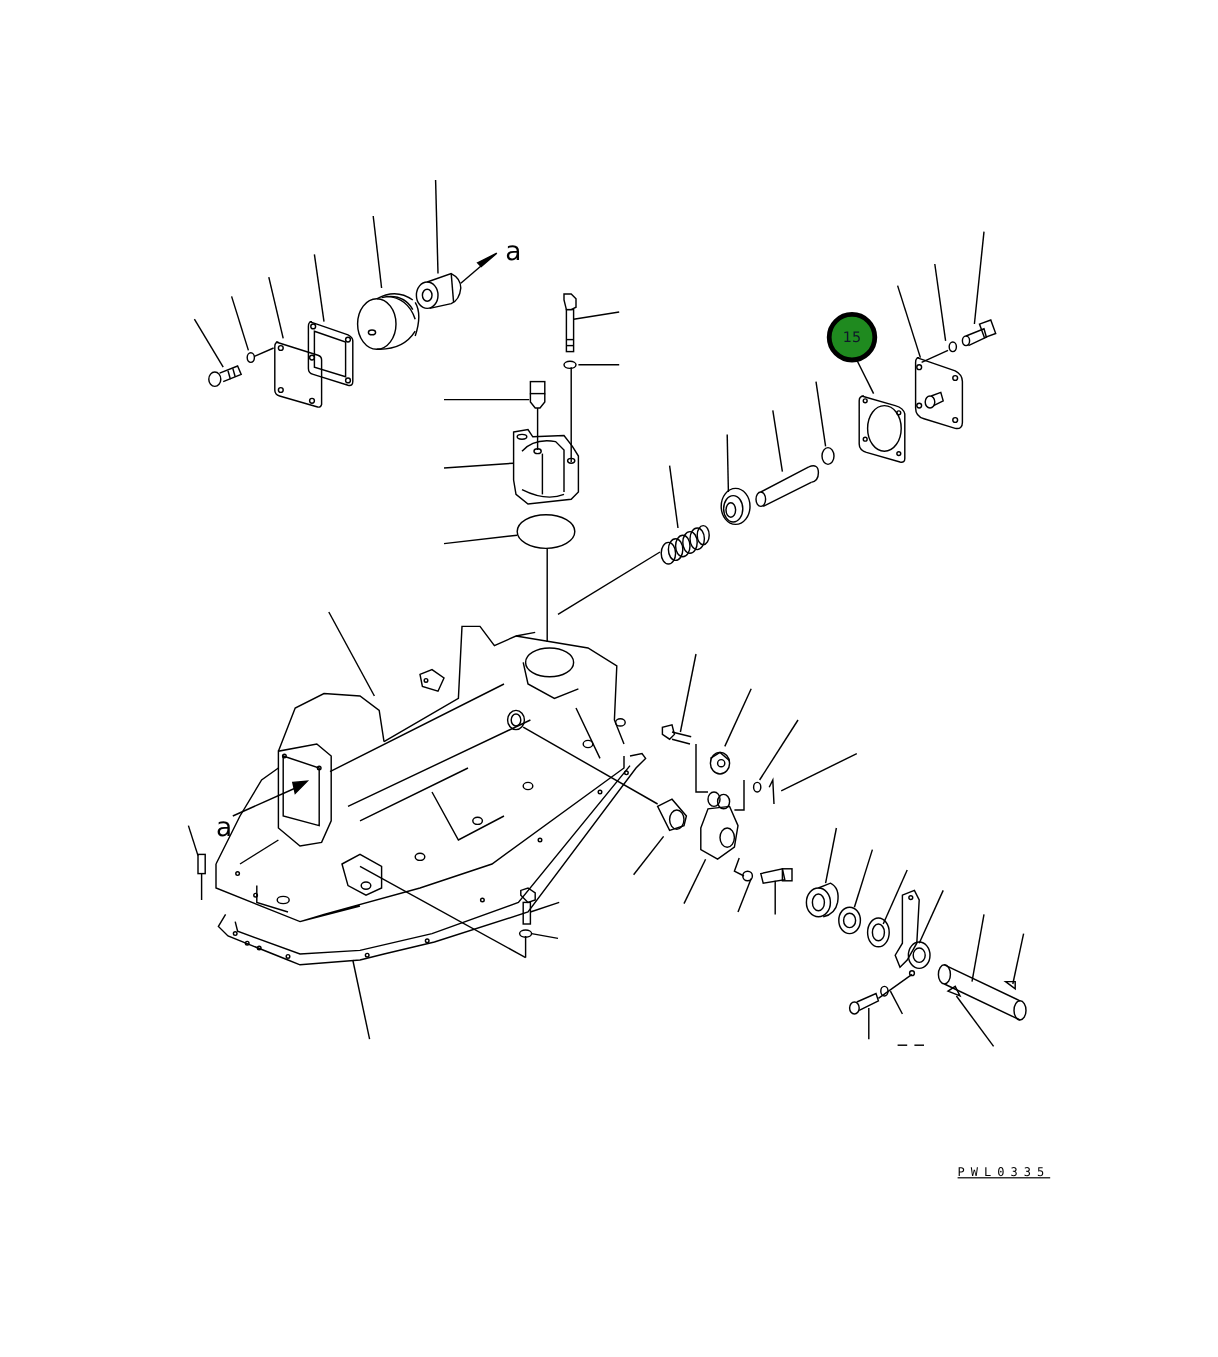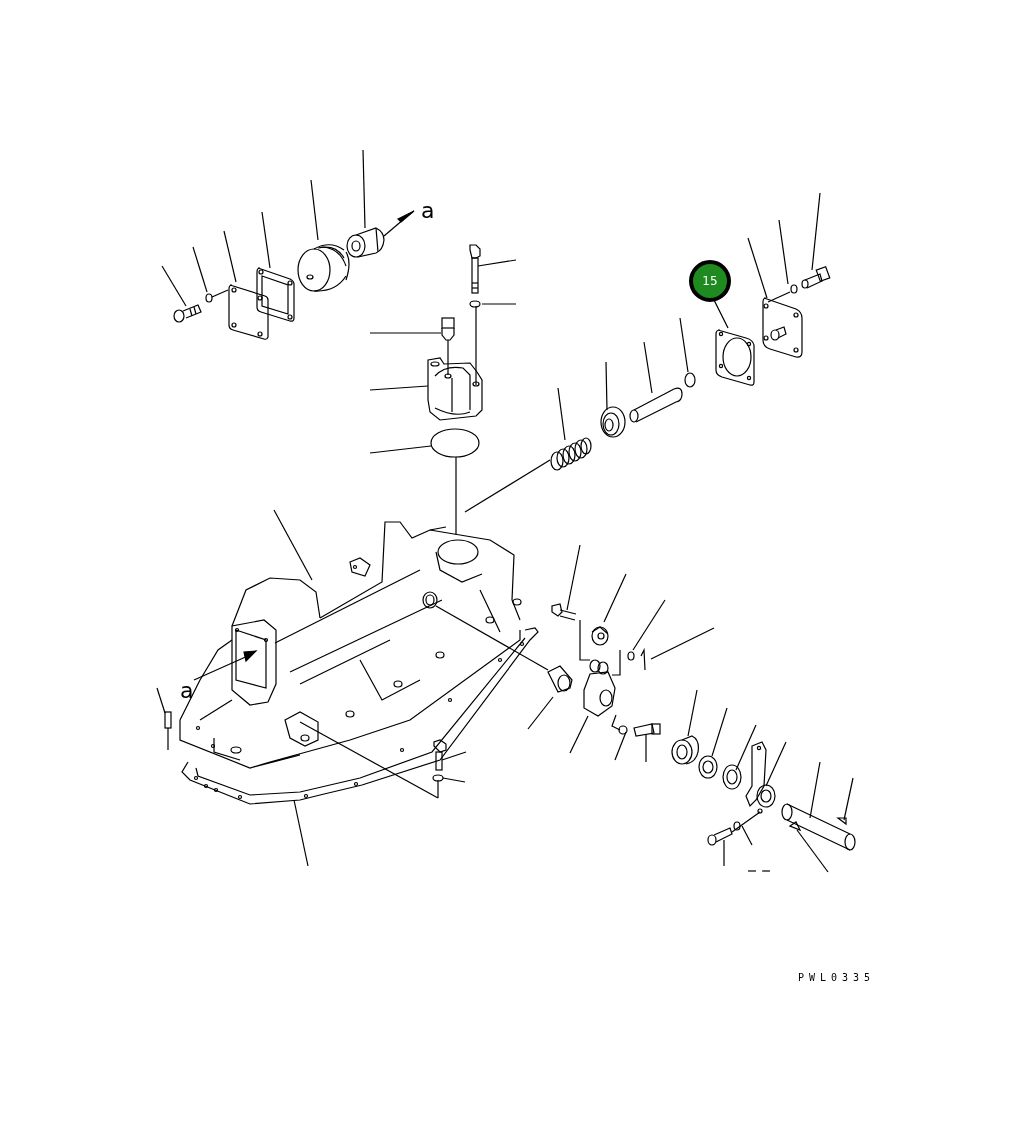--- a/index.html
+++ b/index.html
@@ -1,20 +1,20 @@
 <!DOCTYPE html>
 <html><head>
 <meta charset="utf-8">
 <style>
   html, body { margin:0; padding:0; background:#ffffff; }
   body { width:1015px; height:1131px; position:relative; overflow:hidden; font-family:"DejaVu Sans", sans-serif; }
   #diagram { position:absolute; left:0; top:0; }
-  .code { position:absolute; font-family:"DejaVu Sans Mono", monospace; font-size:10px; letter-spacing:5px; color:#000; }
+  .code { position:absolute; font-family:"DejaVu Sans Mono", monospace; font-size:10px; letter-spacing:5px; color:#000;text-decoration:underline; }
   .letter { position:absolute; font-family:"DejaVu Sans", sans-serif; font-size:22px; color:#000; line-height:1; }
-  .marker { position:absolute; width:34px; height:34px; border-radius:50%; background:#1f8a1f; border:4px solid #000; color:#ffffff; font-size:12px; display:flex; align-items:center; justify-content:center; cursor:pointer; box-sizing:content-box; }
+  .marker { position:absolute; width:34px; height:34px; border-radius:50%; background:#1f8a1f; border:4px solid #000; color:#0f172a; font-size:12px; display:flex; align-items:center; justify-content:center; cursor:pointer; box-sizing:content-box; }
 </style>
 </head>
 <body>
 
 <svg id="diagram" width="1015" height="1131" viewBox="0 0 1015 1131" fill="none" stroke="#000" stroke-width="1.2">
 
   <g>
 
     <line x1="162" y1="266" x2="186" y2="306"></line>
     <line x1="193" y1="247" x2="207" y2="292"></line>

